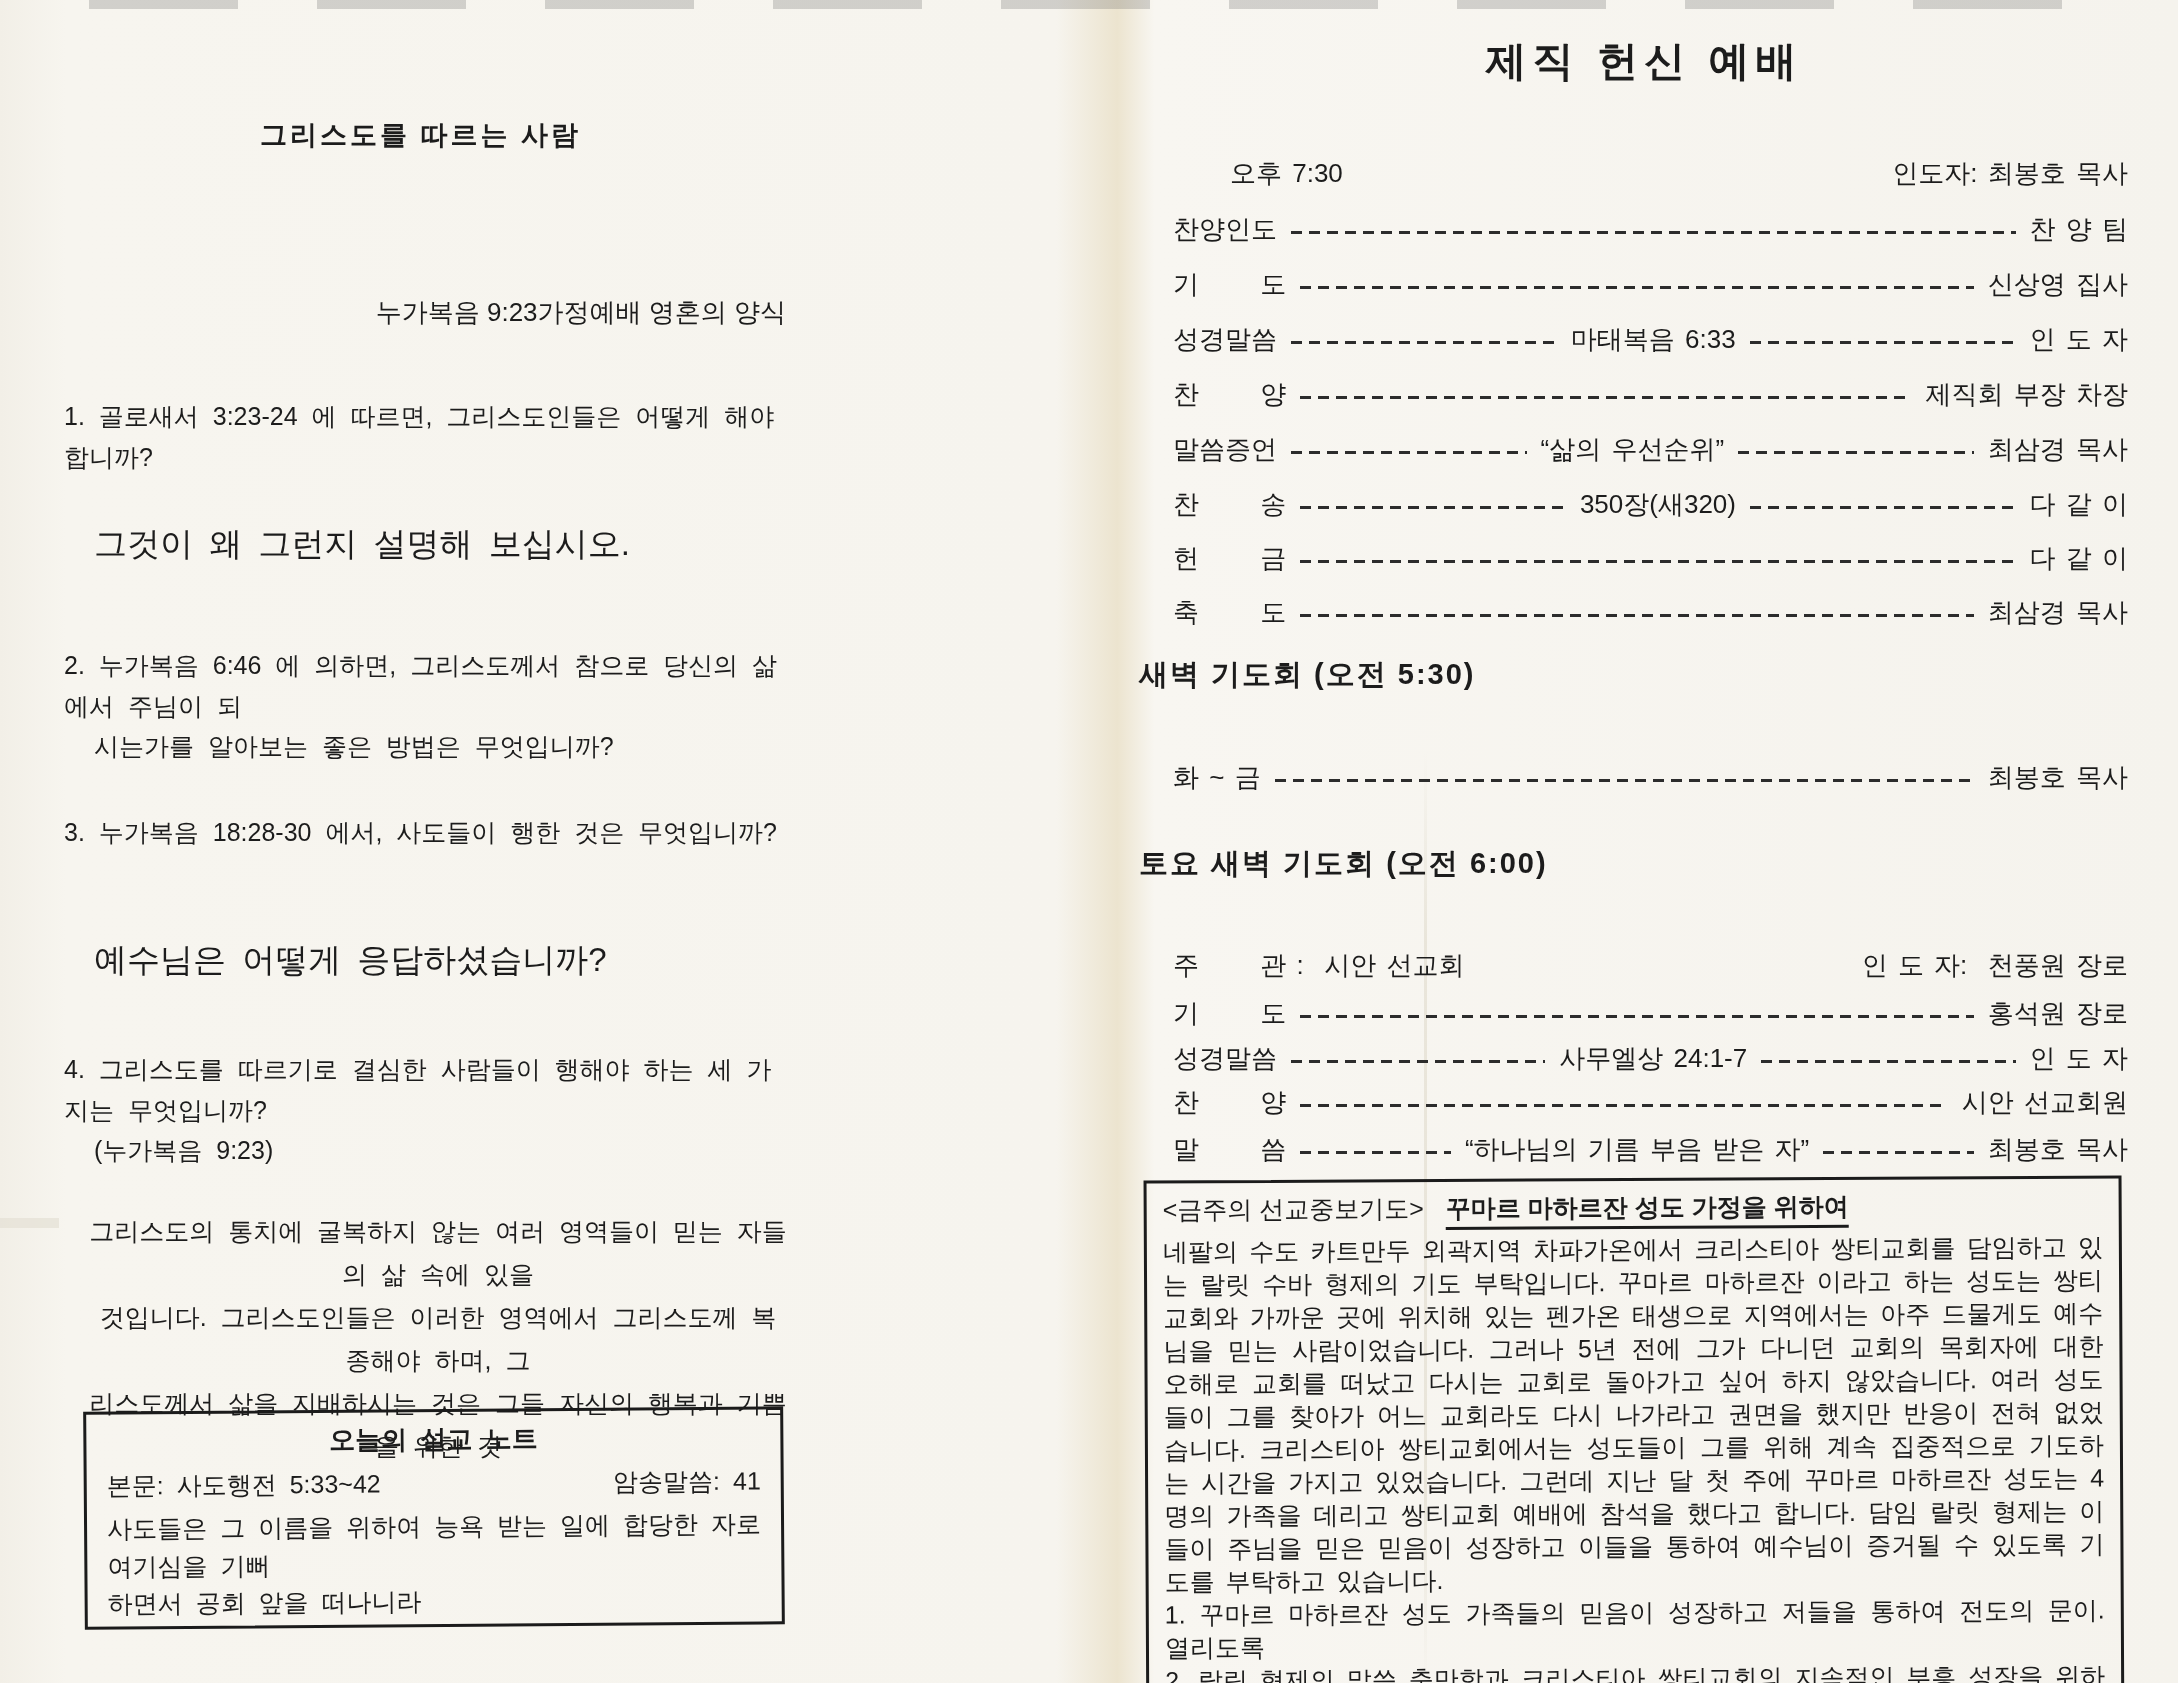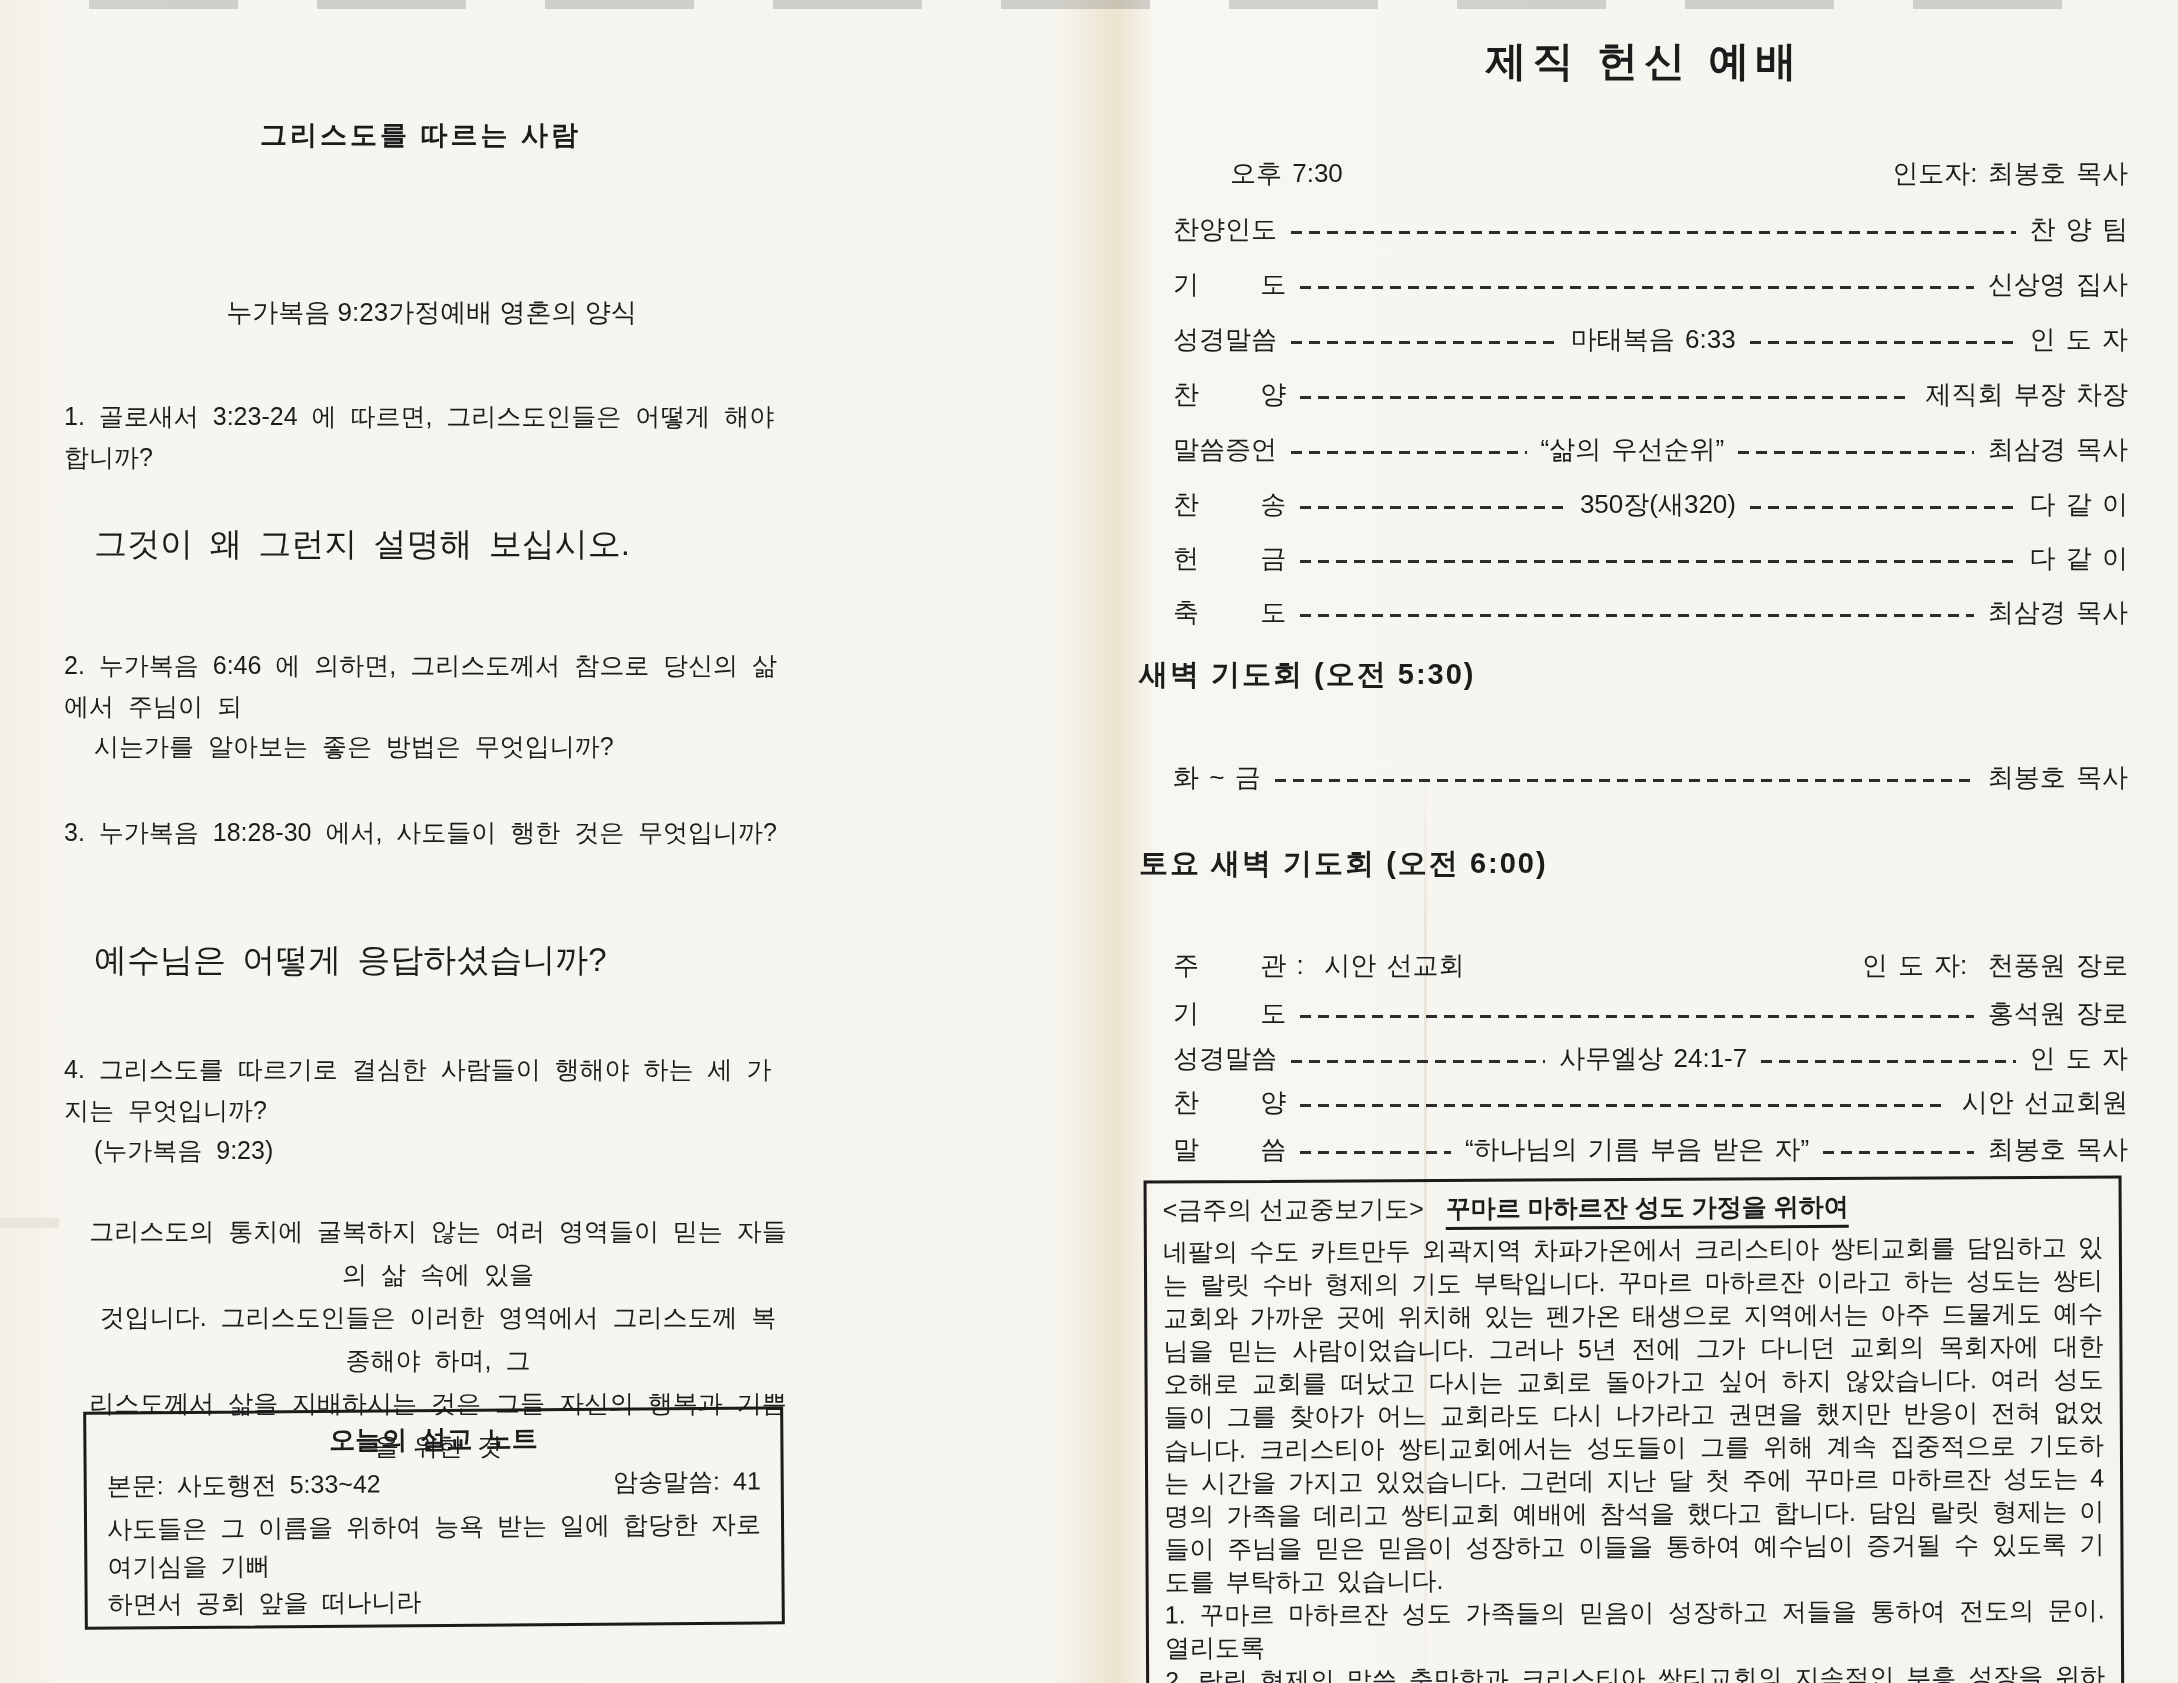--- a/index.html
+++ b/index.html
@@ -12,21 +12,21 @@
   .abs{position:absolute;}
   
   .scan-edge{position:absolute;top:0;left:89px;width:2039px;height:9px;opacity:.25;
     background:repeating-linear-gradient(90deg,#5f5f5f 0 149px,transparent 149px 228px);}
   .crease{position:absolute;left:1424px;top:752px;width:3px;height:931px;opacity:.45;
     background:linear-gradient(#0000,#d8d2c0 20%,#d8d2c0 80%,#0000);}
   .smudge{position:absolute;left:0;top:1218px;width:59px;height:10px;background:#e4e0d4;opacity:.7;}
 
   
   .lp-title{left:59px;top:117px;width:723px;text-align:center;font-size:27px;font-weight:bold;letter-spacing:3px;}
-  .lp-refrow{left:69px;top:295px;width:725px;display:flex;justify-content:center;font-size:26px;}
+  .lp-refrow{left:61px;top:295px;width:725px;display:flex;justify-content:flex-end;font-size:26px;}
   .lp-text{left:64px;width:728px;font-size:25px;line-height:1.62;word-spacing:7px;}
   .lp-sub{left:94px;width:693px;font-size:33px;word-spacing:7px;}
   .cont-line{padding-left:30px;}
   .lp-closing{left:89px;top:1210px;width:698px;font-size:25px;line-height:1.72;word-spacing:7px;text-align:center;}
   .sermon-box{left:84px;top:1409px;width:700px;height:218px;border:3px solid #1b1b1b;
     transform:rotate(-0.45deg);padding:10px 20px;box-sizing:border-box;font-size:25px;word-spacing:6px;background:transparent;}
   .sermon-title{text-align:center;font-weight:bold;font-size:26px;margin-bottom:10px;}
   .sermon-refrow{display:flex;justify-content:space-between;margin-bottom:8px;}
   .sermon-verse{line-height:1.5;text-align:justify;}
 

